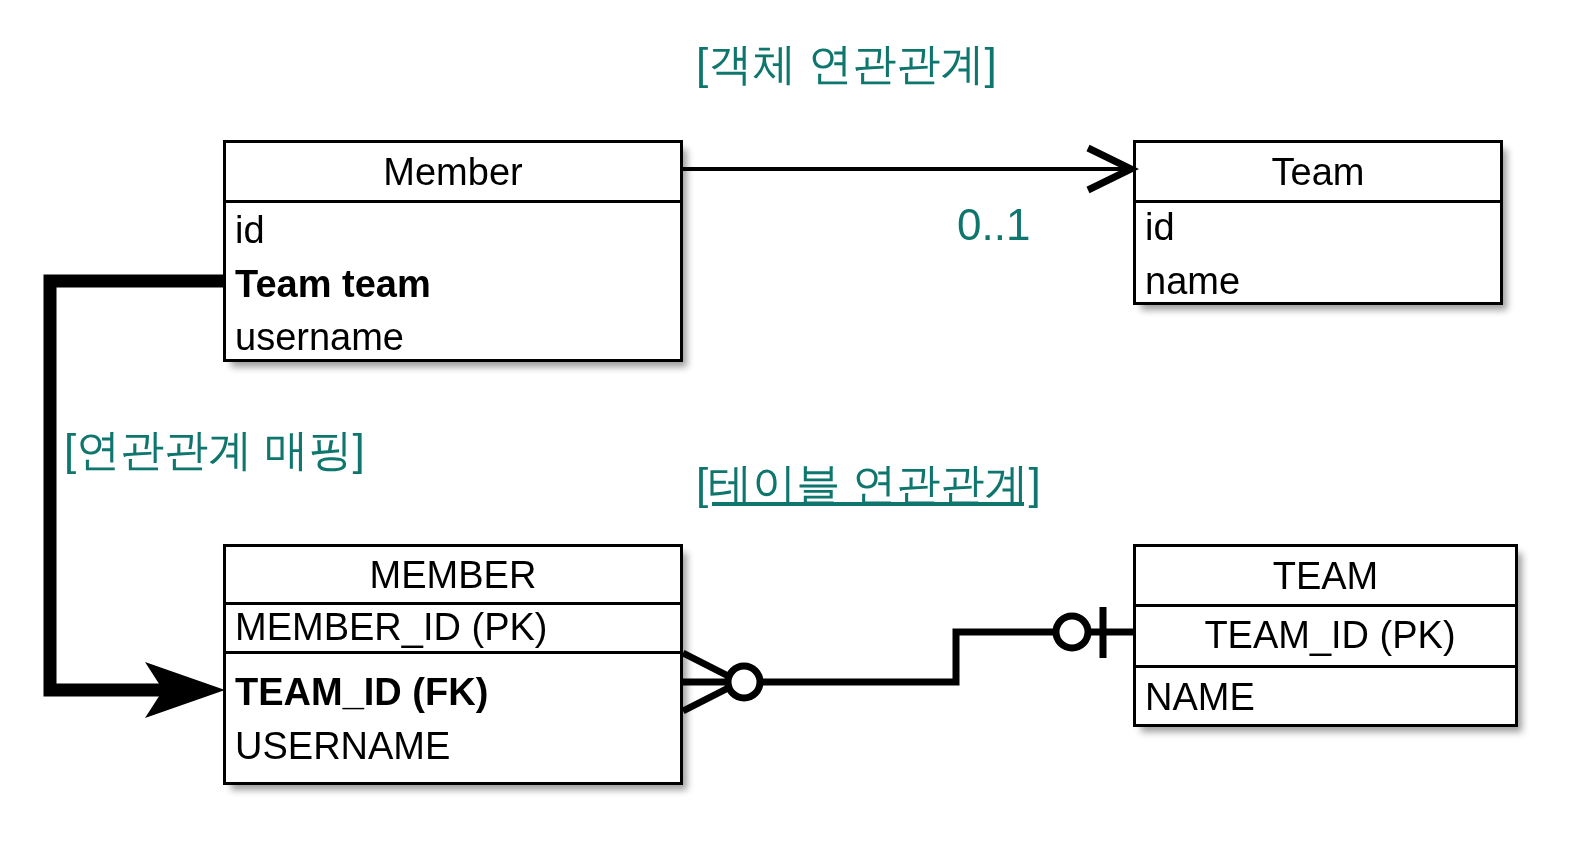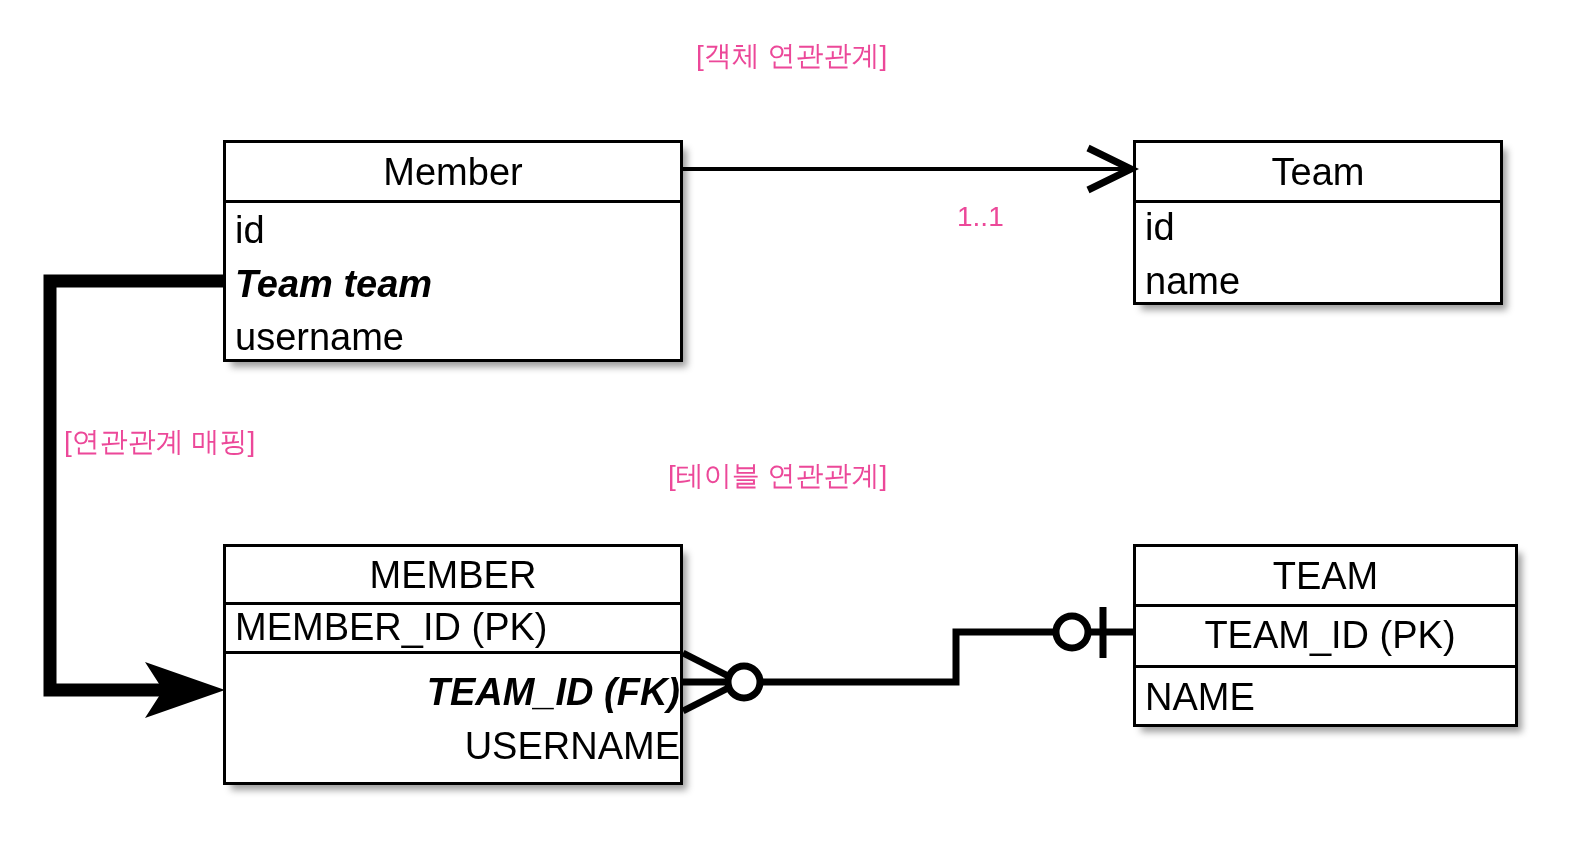--- a/index.html
+++ b/index.html
@@ -15,24 +15,24 @@
     position: relative;
     width: 1583px;
     height: 854px;
     background: #ffffff;
     overflow: hidden;
   }
 
   
   .caption {
     position: absolute;
-    font-size: 28px;
+    font-size: 44px;
     line-height: 1;
     white-space: nowrap;
-    color: #ec4899;
+    color: #0f766e;
   }
   .caption.bold {
     font-weight: normal;
   }
 
   
   .ebox {
     position: absolute;
     background: #ffffff;
     border: 3px solid #000000;
@@ -60,45 +60,44 @@
   .ebox .esec.divided {
     border-top: 3px solid #000000;
   }
   .ebox .erow {
     font-size: 38px;
     line-height: 1.05;
     white-space: nowrap;
   }
   .ebox .erow.bold {
     font-weight: bold;
-    font-style: italic;
   }
 
   
   #wires {
     position: absolute;
     left: 0;
     top: 0;
     width: 1583px;
     height: 854px;
     pointer-events: none;
   }
 </style>
 </head>
 <body>
 
 <div id="canvas">
 
   <div class="caption" style="left:696px; top:42px;">[객체 연관관계]</div>
 
-  <div class="caption" style="left:668px; top:462px;">[테이블 연관관계]</div>
+  <div class="caption" style="left:696px; top:462px;text-decoration:underline;">[테이블 연관관계]</div>
 
   <div class="caption bold" style="left:64px; top:428px;">[연관관계 매핑]</div>
 
-  <div class="caption" style="left:957px; top:203px;">1..1</div>
+  <div class="caption" style="left:957px; top:203px;">0..1</div>
 
   <div class="ebox" style="left:223px; top:140px; width:460px; height:222px;">
     <div class="ehead" style="height:60px;">Member</div>
     <div class="esec" style="height:159px; padding-top:4px;">
       <div class="erow">id</div>
       <div class="erow bold">Team team</div>
       <div class="erow">username</div>
     </div>
   </div>
 
@@ -108,21 +107,21 @@
       <div class="erow">id</div>
       <div class="erow">name</div>
     </div>
   </div>
 
   <div class="ebox" style="left:223px; top:544px; width:460px; height:241px;">
     <div class="ehead" style="height:58px;">MEMBER</div>
     <div class="esec" style="height:46px;">
       <div class="erow">MEMBER_ID (PK)</div>
     </div>
-    <div class="esec divided" style="height:125px; padding-top:10px;align-items:flex-end;">
+    <div class="esec divided" style="height:125px; padding-top:10px;">
       <div class="erow bold">TEAM_ID (FK)</div>
       <div class="erow">USERNAME</div>
     </div>
   </div>
 
   <div class="ebox" style="left:1133px; top:544px; width:385px; height:183px;">
     <div class="ehead" style="height:60px;">TEAM</div>
     <div class="esec" style="height:58px;align-items:center;">
       <div class="erow">TEAM_ID (PK)</div>
     </div>

